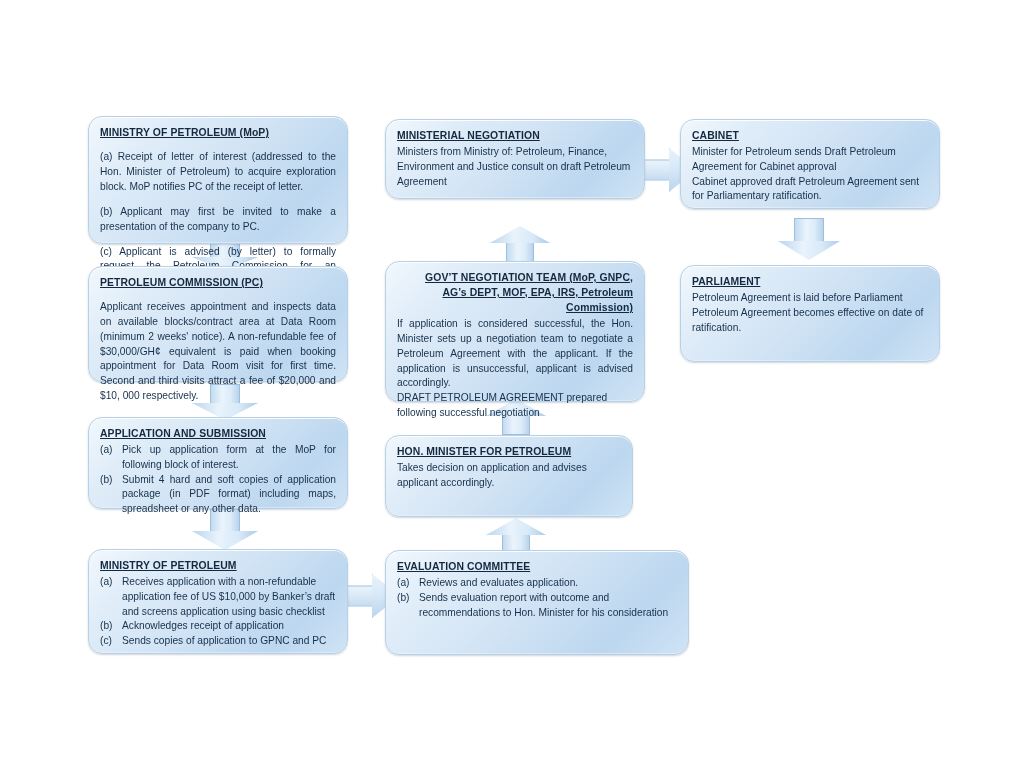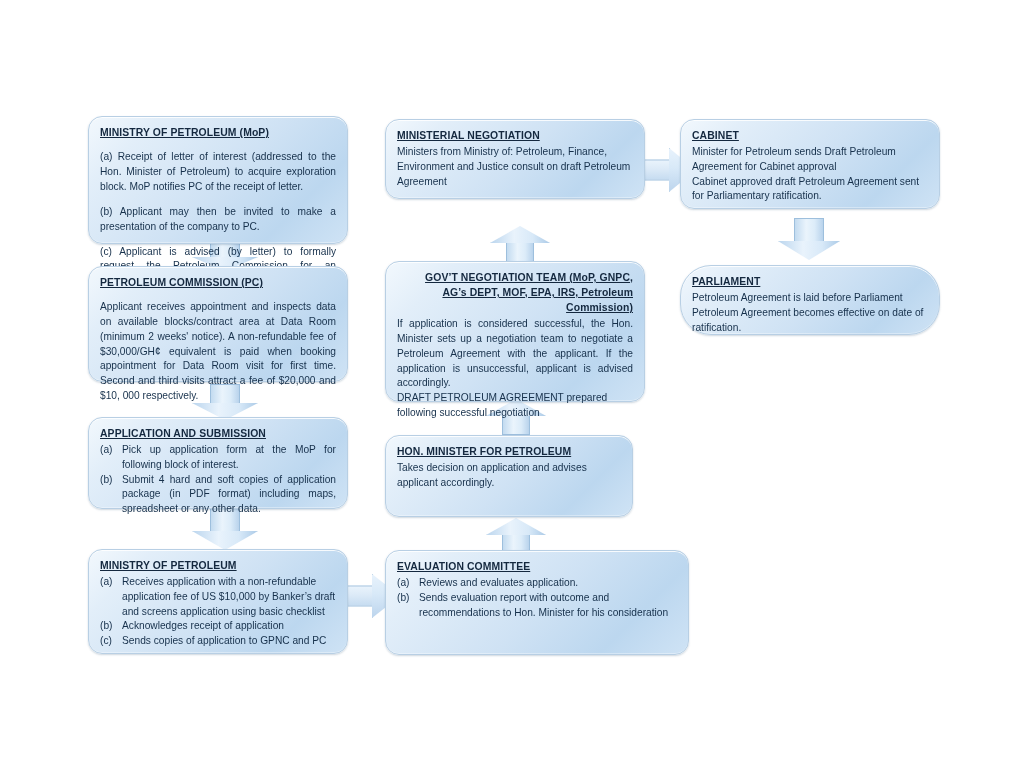--- a/index.html
+++ b/index.html
@@ -148,21 +148,21 @@
   </div>
 
   <div class="arrow down" style="left:778px; top:218px; width:62px; height:42px;">
     <div class="shaft" style="width:30px; height:24px;"></div>
     <div class="head" style="height:19px;"></div>
   </div>
 
   <div class="box" style="left:88px; top:116px; width:260px; height:128px;">
     <div class="title">MINISTRY OF PETROLEUM (MoP)</div>
     <p class="inl">(a) Receipt of letter of interest (addressed to the Hon. Minister of Petroleum) to acquire exploration block. MoP notifies   PC of the receipt of letter.</p>
-    <p class="inl">(b) Applicant may then be invited to make a presentation of the company to PC.</p>
+    <p class="inl">(b) Applicant may first be invited to make a presentation of the company to PC.</p>
     <p class="inl">(c) Applicant is advised (by letter) to formally request the Petroleum Commission for an appointment to visit the Data Room.</p>
   </div>
 
   <div class="box" style="left:88px; top:266px; width:260px; height:116px;">
     <div class="title">PETROLEUM COMMISSION (PC)</div>
     <p class="inl">Applicant receives appointment and inspects data on available blocks/contract area at Data Room (minimum 2 weeks' notice). A non-refundable fee of  $30,000/GH¢ equivalent is paid when booking appointment for  Data Room visit for first time. Second and third visits attract a fee of $20,000 and $10, 000 respectively.</p>
   </div>
 
   <div class="box" style="left:88px; top:417px; width:260px; height:92px;">
     <div class="title">APPLICATION AND SUBMISSION</div>
@@ -225,19 +225,19 @@
       </li>
     </ul>
   </div>
 
   <div class="box" style="left:680px; top:119px; width:260px; height:90px;">
     <div class="title">CABINET</div>
     <p class="para nj">Minister for Petroleum sends Draft Petroleum Agreement for Cabinet approval</p>
     <p class="para nj">Cabinet approved draft Petroleum Agreement sent for Parliamentary ratification.</p>
   </div>
 
-  <div class="box" style="left:680px; top:265px; width:260px; height:70px;border-radius:31px;">
+  <div class="box" style="left:680px; top:265px; width:260px; height:97px;">
     <div class="title">PARLIAMENT</div>
     <p class="para nj">Petroleum Agreement is laid before Parliament</p>
     <p class="para nj">Petroleum Agreement becomes effective on date of ratification.</p>
   </div>
 
 </div>
 
 </body></html>

